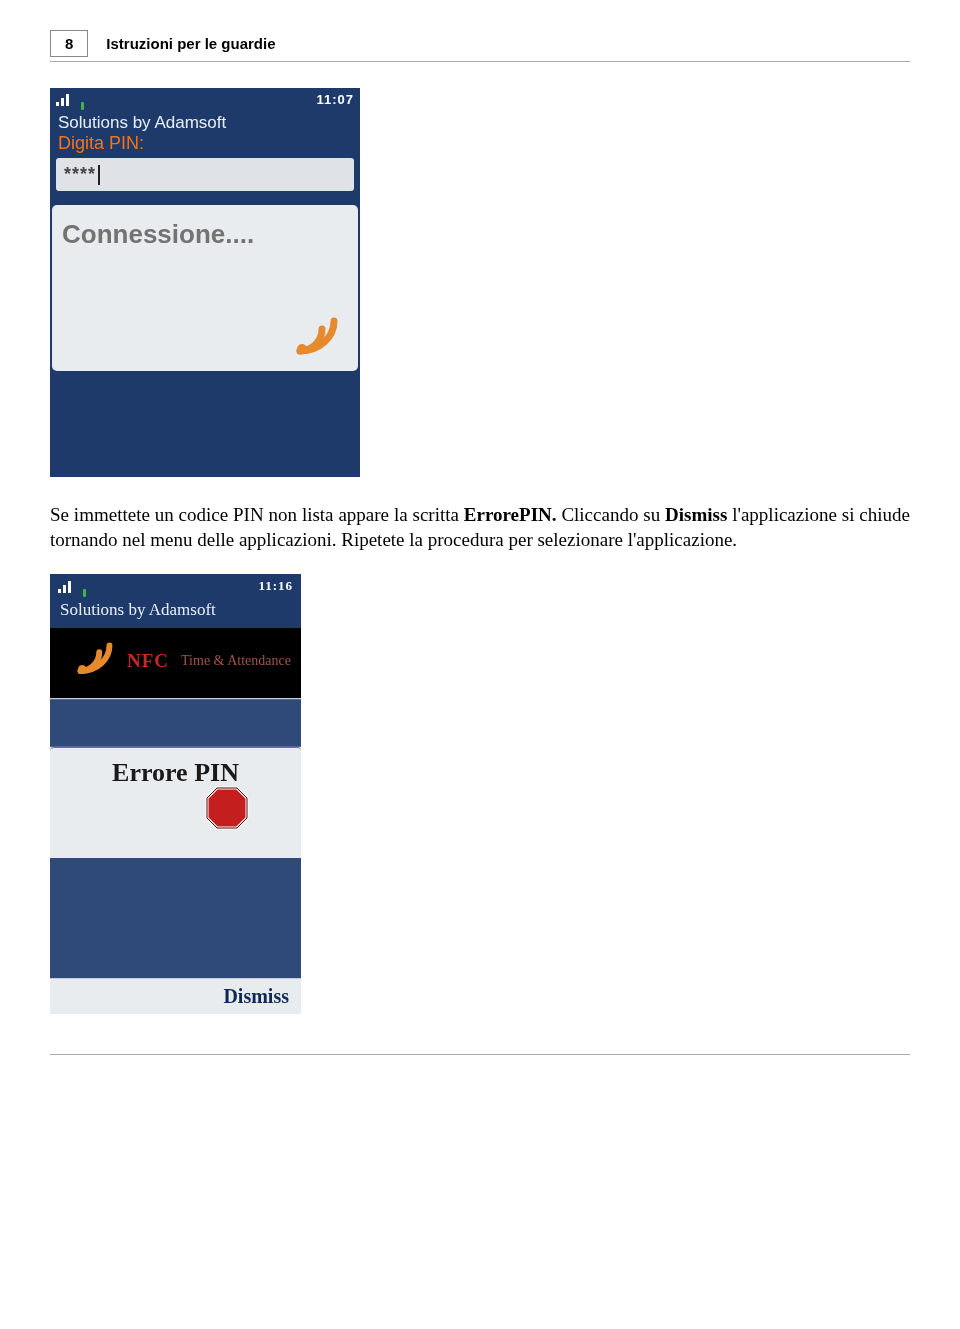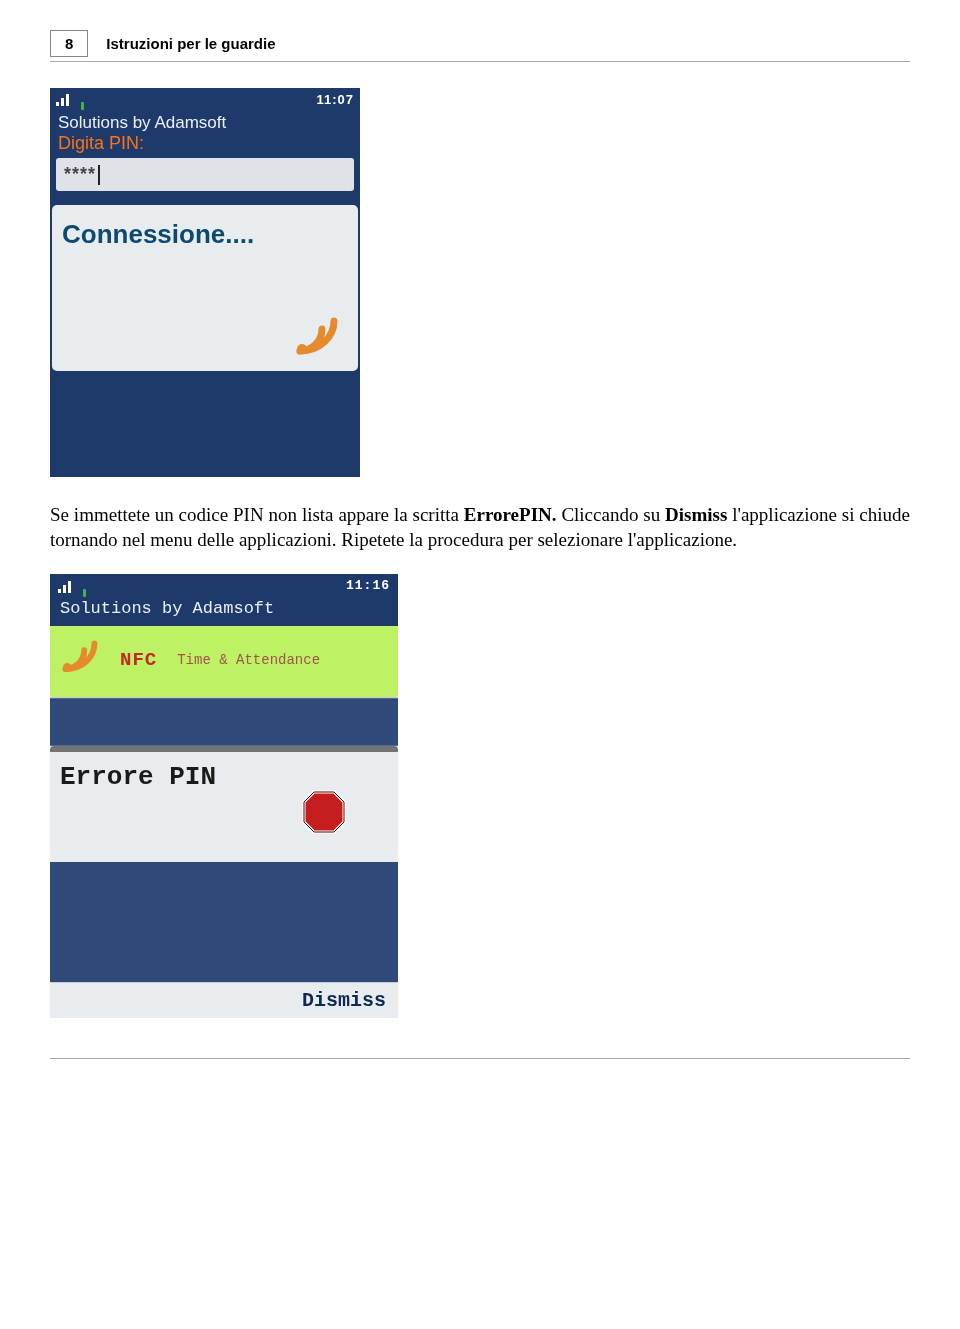--- a/index.html
+++ b/index.html
@@ -107,21 +107,21 @@
     background: #e9ecef;
     margin: 4px 2px 6px 2px;
     border-radius: 5px;
     padding: 14px 10px 62px 10px;
     position: relative;
     min-height: 90px;
   }
   .conn-text {
     font-size: 26px;
     font-weight: bold;
-    color: #0c4a6e;
+    color: #737373;
   }
   .wifi-icon-bottom {
     position: absolute;
     right: 18px;
     bottom: 10px;
   }
   .phone .spacer-dark {
     height: 100px;
     background: #1d3a6b;
   }
@@ -130,53 +130,54 @@
   .para {
     font-size: 19px;
     line-height: 1.3;
     text-align: justify;
     margin: 0 0 22px 0;
   }
   .bold { font-weight: bold; }
 
   
   .phone2 {
-    width: 348px;
+    width: 251px;
     background: #e9ecef;
     margin-bottom: 26px;
-    font-family: Liberation Mono, monospace;
+    font-family: Liberation Serif, serif;
     position: relative;
   }
   .phone2 .topdark {
     background: #1d3a6b;
   }
   .phone2 .statusbar { padding: 4px 8px; display:flex; justify-content:space-between; align-items:center; color:#fff; font-size:13px;}
   .phone2 .app-title { color:#e9eef6; font-size:17px; padding: 2px 10px 8px 10px;}
   .nfc-row {
-    background: #bef264;
+    background: #000000;
     display: flex;
     align-items: center;
-    padding: 14px 10px 18px 10px;
-    gap: 20px;
+    padding: 14px 10px 18px 25px;
+    gap: 12px;
     border-bottom: 1px solid #c9cdd2;
   }
   .nfc-logo-text { color: #c62828; font-weight: bold; font-size: 19px; letter-spacing: 1px; }
   .nfc-sub { color: #a0544c; font-size: 14px; text-align: right; }
   .mid-gap {
     height: 46px;
     background: #2f4a78;
     border-top: 1px solid #53689a;
     border-bottom: 1px solid #53689a;
   }
   .error-card {
     background: #e9ecef;
-    border-top: 6px solid #737373;
+    border-top: 1px solid #737373;
     border-radius: 4px;
     padding: 10px 10px 14px 10px;
     position: relative;
+    text-align: center;
   }
   .error-text {
     font-size: 26px;
     font-weight: bold;
     color: #1a1a1a;
     margin-bottom: 6px;
   }
   .stop-icon {
     position: absolute;
     right: 50px;

